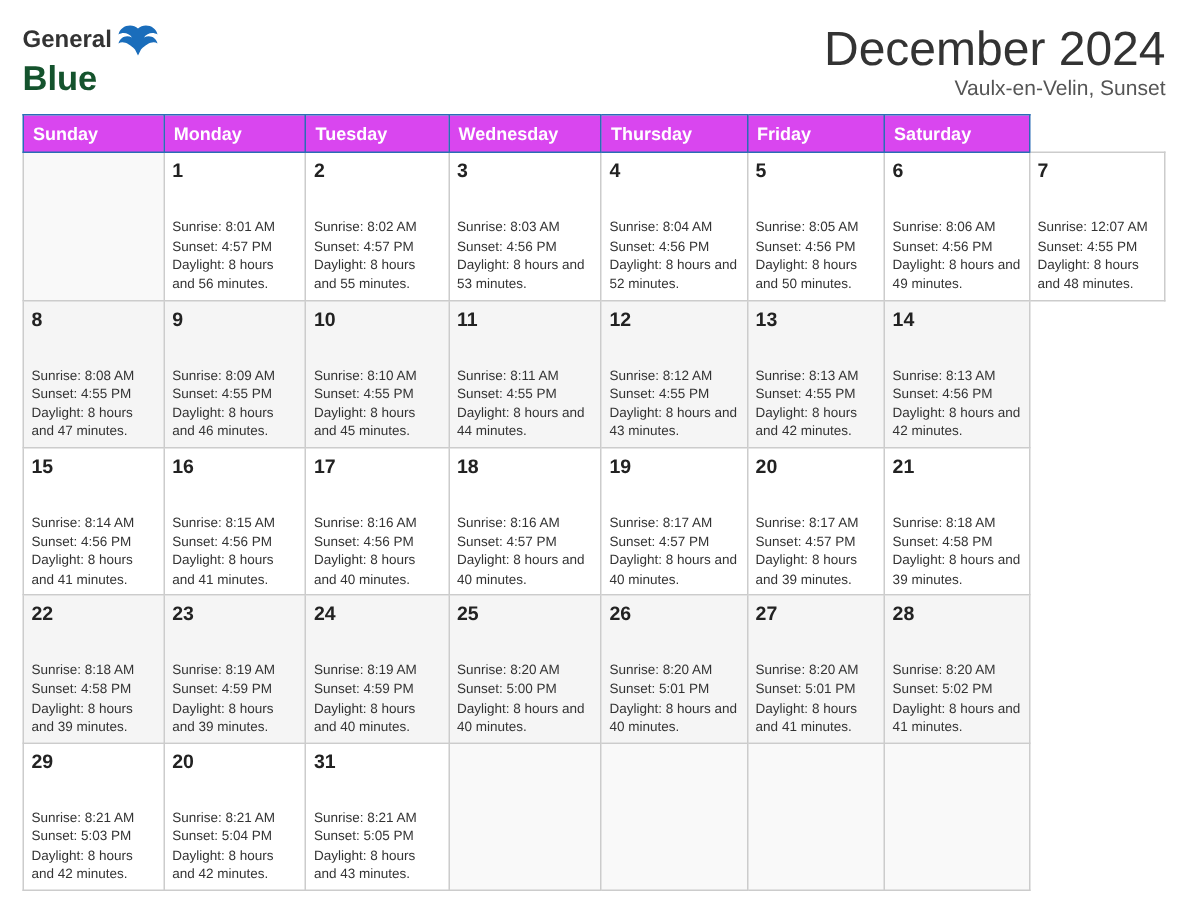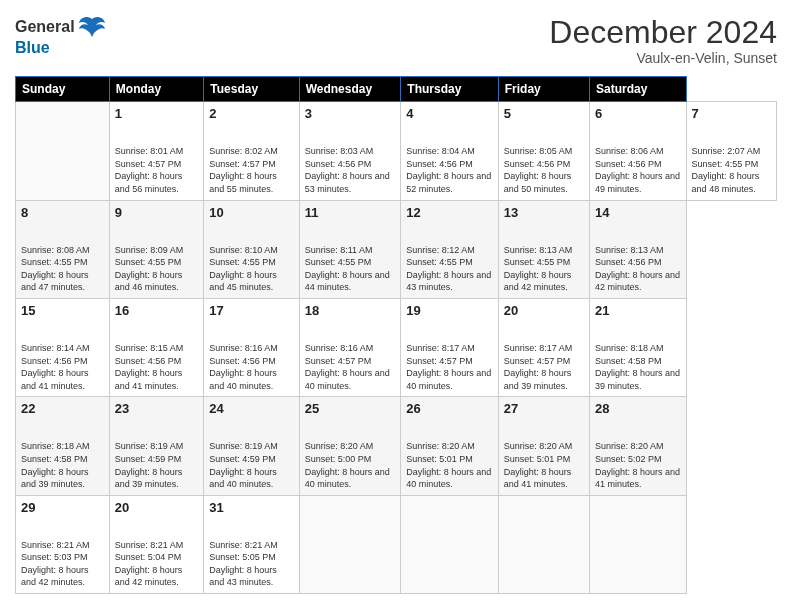--- a/index.html
+++ b/index.html
@@ -32,21 +32,21 @@
     .location {
       font-size: 14px;
       color: #555;
     }
     .calendar {
       width: 100%;
       border-collapse: collapse;
       font-size: 9.5px;
     }
     .calendar th {
-      background-color: #000000;
+      background-color: #d946ef;
       color: white;
       text-align: left;
       padding: 5px 6px;
       font-size: 12px;
       font-weight: bold;
       border: 1px solid #2a6db5;
     }
     .calendar td {
       border: 1px solid #ccc;
       vertical-align: top;
@@ -90,21 +90,21 @@
 <div class="container">
   <div class="header">
     <div class="logo-wrapper">
       <div class="logo-line">
         <span style="font-size:16px;font-weight:bold;color:#333;">General</span>
         <svg width="28" height="24" viewBox="0 0 28 24" style="margin-left:3px;">
           <path d="M14 4 C18 0, 26 2, 27 8 C24 6, 20 7, 18 10 C22 8, 26 10, 27 14 C24 12, 20 14, 16 18 L14 22 L12 18 C8 14, 4 12, 1 14 C2 10, 6 8, 10 10 C8 7, 4 6, 1 8 C2 2, 10 0, 14 4Z" fill="#1a6dbb"></path>
         </svg>
       </div>
       <div>
-        <span style="font-size:16px;font-weight:bold;color:#0369a1;">Blue</span>
+        <span style="font-size:23px;font-weight:bold;color:#14532d;">Blue</span>
       </div>
     </div>
     <div class="title-section">
       <div class="month-title">December 2024</div>
       <div class="location">Vaulx-en-Velin, Sunset</div>
     </div>
   </div>
 
   <table class="calendar">
     <thead>
@@ -165,21 +165,21 @@
         <span class="day-number">6</span>
         <div class="day-info">
           <div>Sunrise: 8:06 AM</div>
           <div>Sunset: 4:56 PM</div>
           <div>Daylight: 8 hours and 49 minutes.</div>
         </div>
       </td>
           <td>
         <span class="day-number">7</span>
         <div class="day-info">
-          <div>Sunrise: 2:07 AM</div>
+          <div>Sunrise: 12:07 AM</div>
           <div>Sunset: 4:55 PM</div>
           <div>Daylight: 8 hours and 48 minutes.</div>
         </div>
       </td>
         </tr>
         <tr>
           <td>
         <span class="day-number">8</span>
         <div class="day-info">
           <div>Sunrise: 8:08 AM</div>

